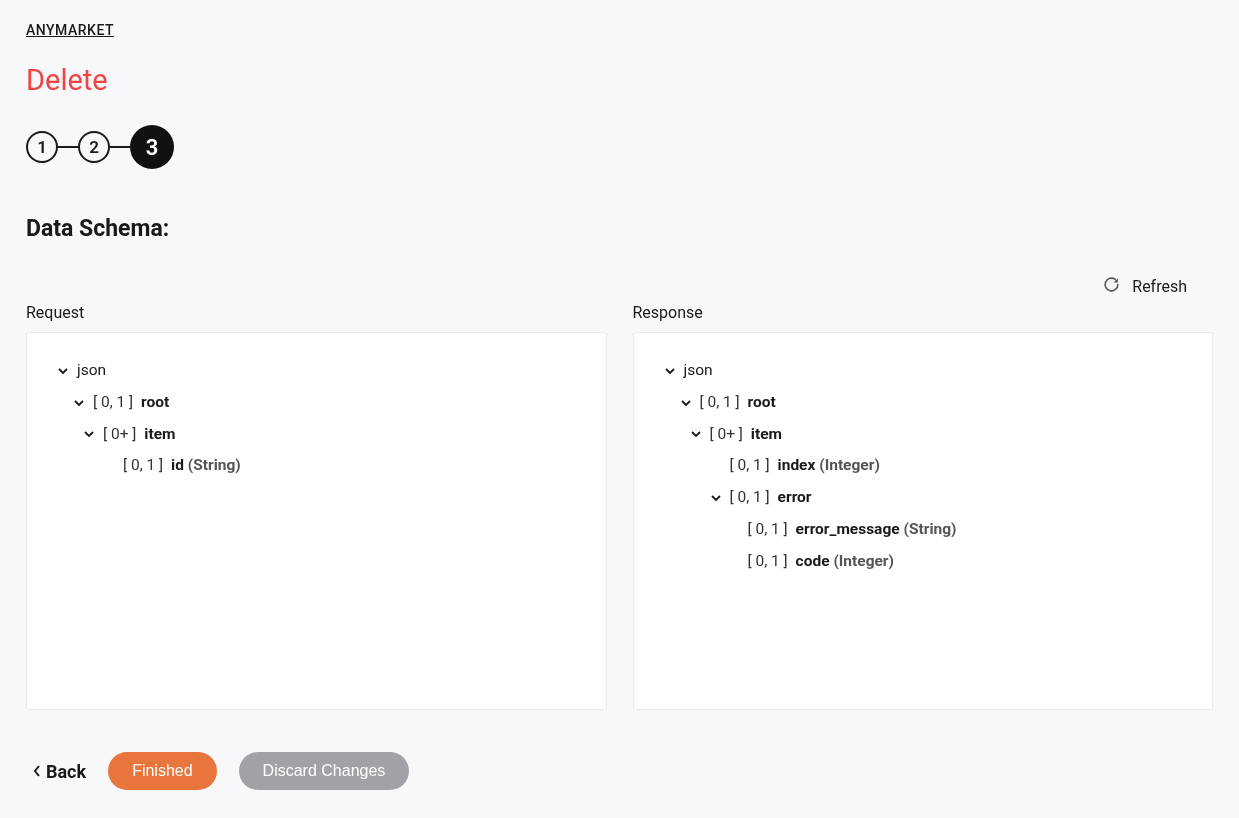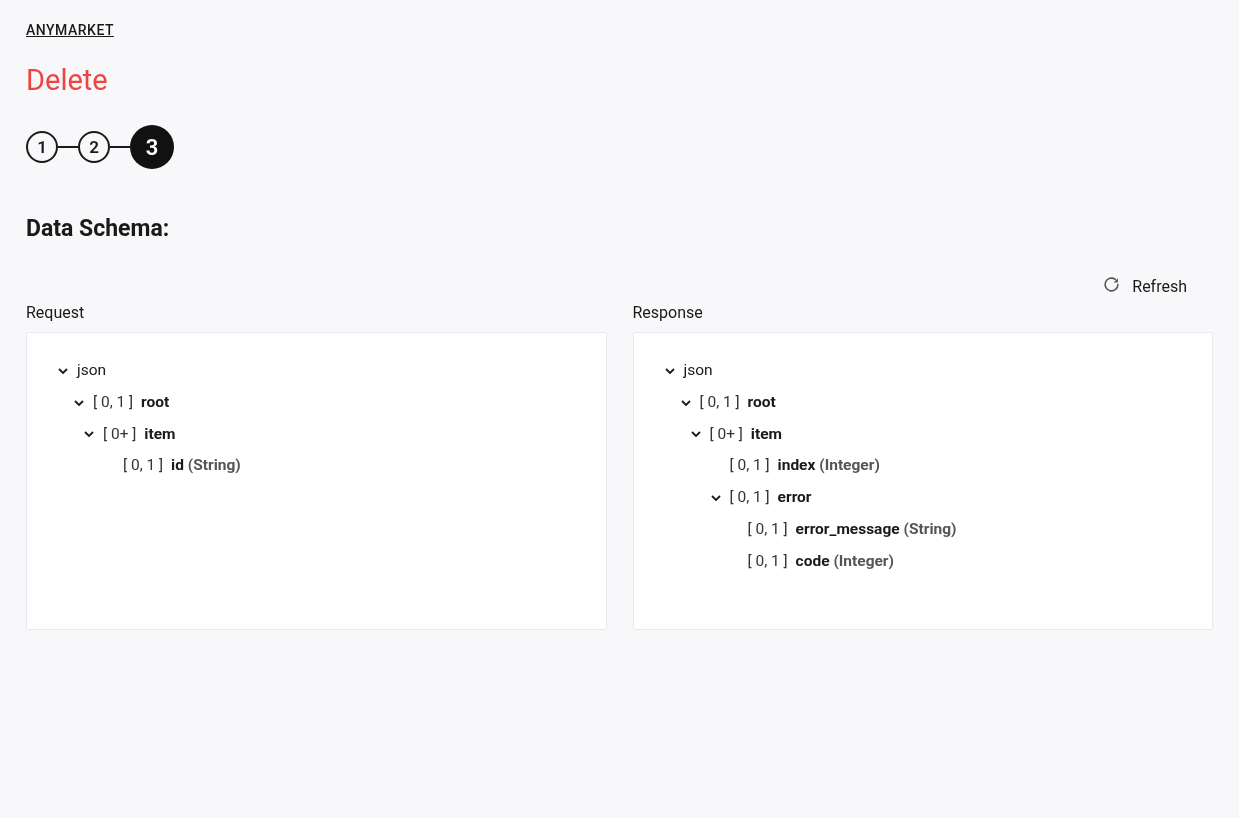--- a/index.html
+++ b/index.html
@@ -90,21 +90,21 @@
   .panel-label {
     font-size: 16px;
     font-weight: 400;
     color: #1a1a1a;
     margin-bottom: 10px;
   }
   .panel {
     background: #fff;
     border: 1px solid #e9e9ee;
     border-radius: 2px;
-    height: 298px;
+    height: 378px;
     padding: 22px 28px;
   }
   .tree { font-size: 15.5px; line-height: 2.05; color: #1a1a1a; }
   .tree-row { display: flex; align-items: center; white-space: nowrap; }
   .chev {
     display: inline-flex;
     width: 16px;
     justify-content: center;
     margin-right: 6px;
     cursor: pointer;
@@ -259,13 +259,25 @@
             </div>
             <div class="tree-row indent-4">
               <span class="chev"></span>
               <span><span class="card">[ 0, 1 ]</span> <span class="nname">code</span> <span class="ntype">(Integer)</span></span>
             </div>
           </div>
       </div>
     </div>
   </div>
 
+  <div class="footer">
+    <div class="back-btn">
+      <span>
+        <svg viewBox="0 0 8 14" fill="none" stroke="#1a1a1a" stroke-width="2">
+            <polyline points="6 2 2 7 6 12"></polyline>
+          </svg>
+      </span>
+      <span>Back</span>
+    </div>
+    <button class="btn btn-primary">Finished</button>
+    <button class="btn btn-secondary">Discard Changes</button>
+  </div>
 </div>
 
 </body></html>

